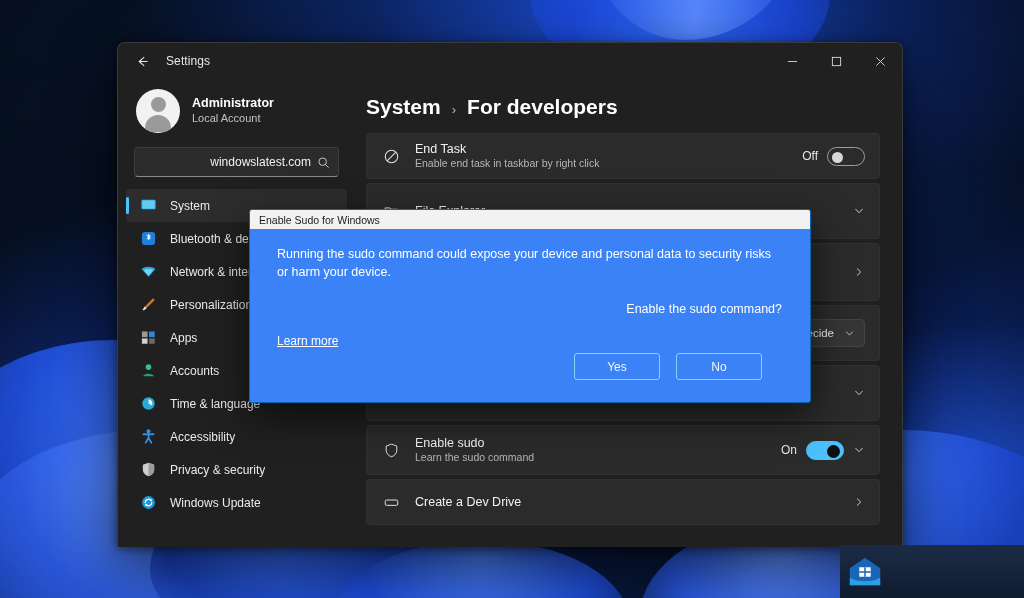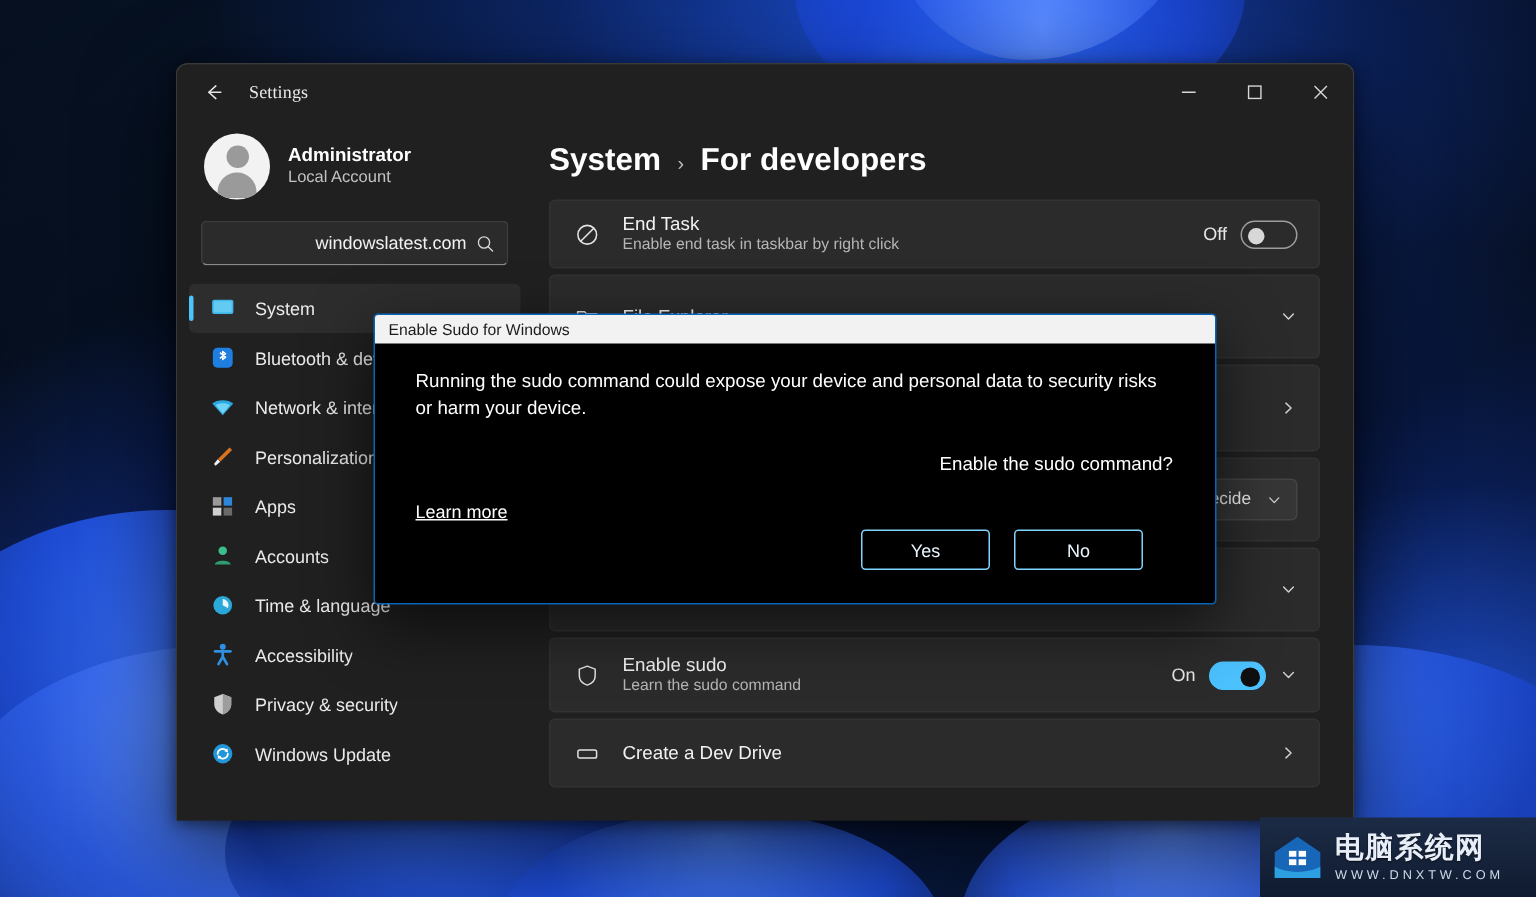--- a/index.html
+++ b/index.html
@@ -82,21 +82,21 @@
     position: relative;
   }
   .tb-back {
     width: 32px; height: 28px; margin-left: 8px;
     display: flex; align-items: center; justify-content: center;
     border-radius: 4px; color: #e6e6e6; font-size: 14px;
     cursor: pointer;
   }
   .tb-title {
     margin-left: 8px;
-    font-size: 12px; color: #e8e8e8; letter-spacing: .1px; font-family: Liberation Serif, serif;
+    font-size: 12px; color: #e8e8e8; letter-spacing: .1px;
   }
   .tb-caption { position: absolute; right: 0; top: 0; height: 36px; display: flex; }
   .capbtn {
     width: 44px; height: 36px;
     display: flex; align-items: center; justify-content: center;
     color: #d8d8d8; font-size: 11px; cursor: pointer;
   }
 
   
   .win-body { flex: 1; display: flex; min-height: 0; }
@@ -230,21 +230,21 @@
   .section-head {
     font-size: 12.5px; color: #ffffff; font-weight: bold;
     padding: 14px 0 8px 13px;
   }
 
   
   #sudo-dialog {
     position: absolute;
     left: 249px; top: 209px;
     width: 562px; height: 194px;
-    background: #000000;
+    background: #3b82f6;
     border-radius: 3px;
     box-shadow: 0 14px 42px rgba(0,0,0,.62);
     overflow: hidden;
     display: flex; flex-direction: column;
     border: 1px solid #0a64b6;
   }
   .dlg-title {
     height: 19px; flex: none;
     background: #f2f2f2;
     display: flex; align-items: center;
@@ -634,19 +634,15 @@
     </div>
   </div>
 
   <div id="watermark">
     <svg class="wm-logo" viewBox="0 0 40 40">
       <path d="M4 34 V16 L20 5 L36 16 V34 Z" fill="#1766b8"></path>
       <path d="M4 26 C12 31 28 31 36 26 V34 H4 Z" fill="#2b9fe0"></path>
       <rect x="14" y="15" width="12" height="10" fill="#ffffff"></rect>
       <path d="M14 20 H26 M20 15 V25" stroke="#1766b8" stroke-width="1.6"></path>
     </svg>
-    <div class="wm-txt">
-      <div class="wm-cn">电脑系统网</div>
-      <div class="wm-url">WWW.DNXTW.COM</div>
-    </div>
   </div>
 
 </div>
 
 </body></html>

